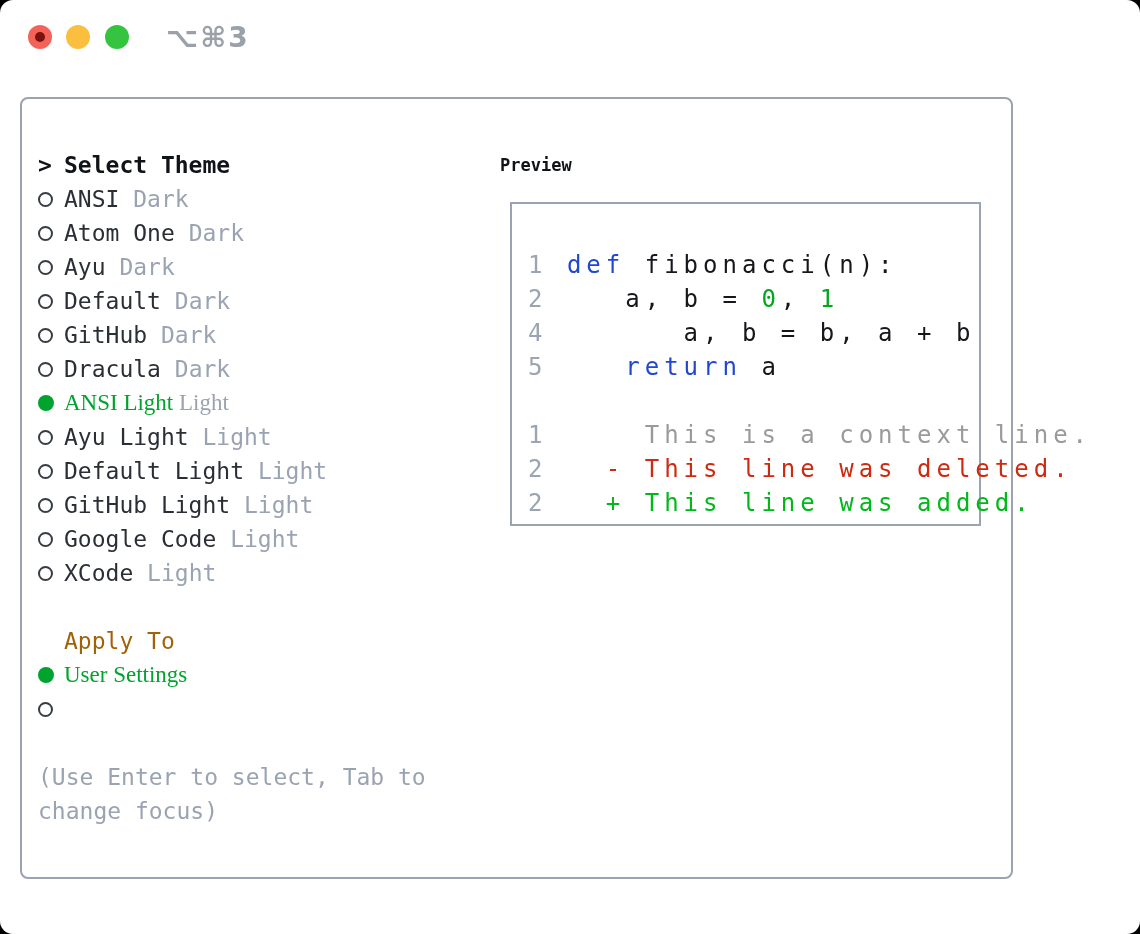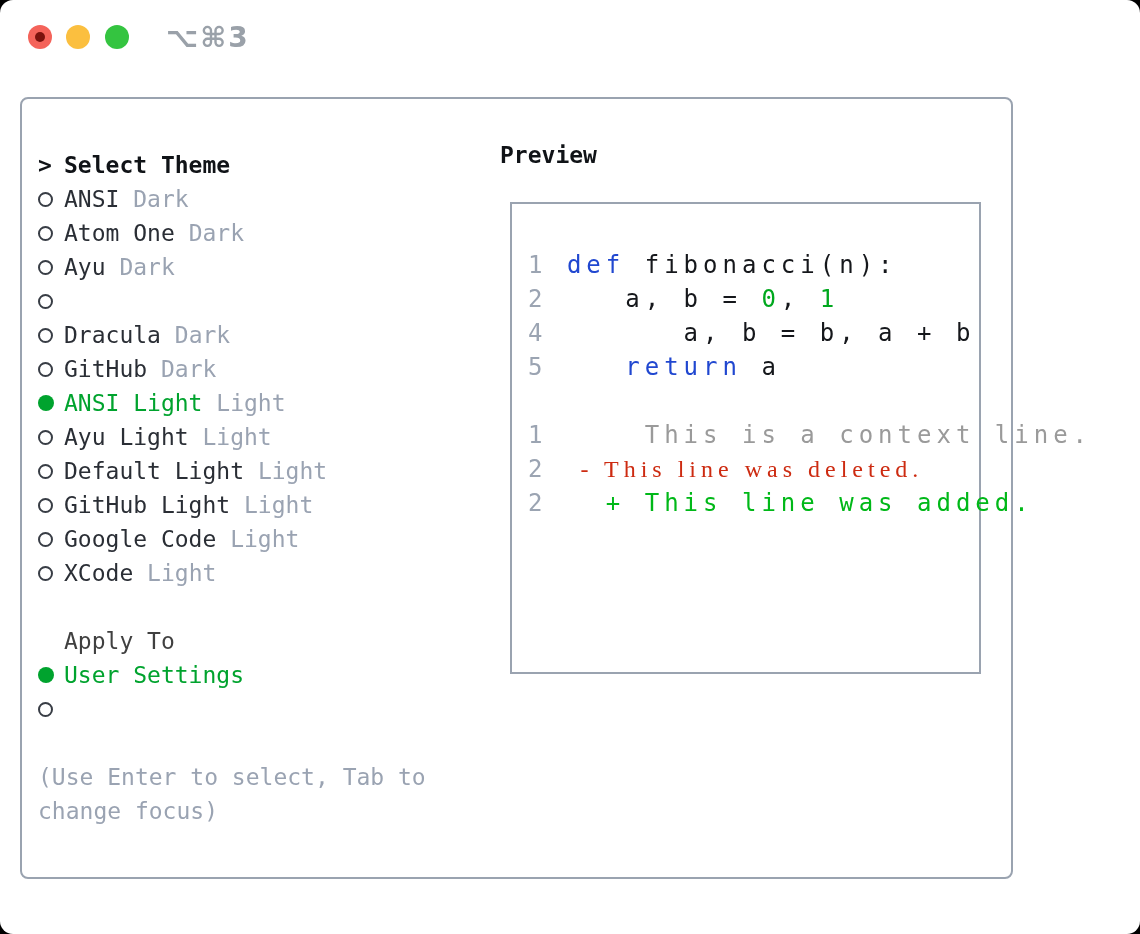--- a/index.html
+++ b/index.html
@@ -23,42 +23,42 @@
   
   .main-box{position:absolute;left:20px;top:97px;width:989px;height:778px;
             border:2px solid var(--c-border,#9aa3b0);border-radius:8px;background:#fff;}
 
   
   .left-col{position:absolute;left:16px;top:49px;}
   .row{display:flex;align-items:center;height:34px;font-size:23px;white-space:pre;}
   .ind{width:26px;display:flex;align-items:center;flex:none;}
   .hdr{font-weight:bold;color:#101317;}
   .prefix{font-weight:bold;color:#101317;}
-  .hdr2{color:#404040;}
+  .hdr2{color:#a16207;}
   .circle{width:11px;height:11px;border:2.5px solid #383d45;border-radius:50%;box-sizing:content-box;}
   .circle.sel{width:16px;height:16px;border:none;background:var(--c-green,#00a32e);}
   .label{color:#2a2e35;}
   .label .variant{color:var(--c-muted,#9aa3b2);}
-  .label.sel{color:var(--c-green,#00a32e);}
+  .label.sel{color:var(--c-green,#00a32e);font-family:Liberation Serif, serif;}
   .hint{color:var(--c-muted,#9aa3b2);font-size:23px;line-height:34px;width:430px;}
 
   
-  .preview-title{position:absolute;left:478px;top:39px;height:34px;line-height:34px;
-                 font-size:23px;font-weight:bold;color:#101317;}
-  .preview-box{position:absolute;left:488px;top:103px;width:471px;height:472px;
+  .preview-title{position:absolute;left:478px;top:49px;height:34px;line-height:34px;
+                 font-size:17px;font-weight:bold;color:#101317;}
+  .preview-box{position:absolute;left:488px;top:103px;width:471px;height:324px;
                border:2px solid var(--c-border,#9aa3b0);background:#fff;box-sizing:border-box;}
   #code-block{padding:44px 0 0 16px;}
   .code-row{height:34px;line-height:34px;font-size:24px;letter-spacing:5px;white-space:pre;}
   .seg.lineno{color:#9ba4b2;}
   .seg.keyword{color:var(--c-kw,#2047d0);}
   .seg.builtin{color:var(--c-builtin,#00b5c4);}
   .seg.numlit{color:var(--c-numlit,#00a81e);}
   .seg.plain{color:#15171b;}
   .seg.context{color:#9a9a9a;}
-  .seg.deleted{color:var(--c-deleted,#cd2b11);font-family:Liberation Serif, serif;}
+  .seg.deleted{color:var(--c-deleted,#cd2b11);}
   .seg.added{color:var(--c-added,#00b818);text-align:center;}
 </style>
 </head>
 <body>
 
 <div class="window">
 
   <div class="titlebar">
     <span class="tl red">
         <span class="tl-dot"></span>
@@ -73,23 +73,23 @@
     <div class="left-col">
       <div class="row">
         <span class="ind prefix">&gt;</span>
         <span class="hdr">Select Theme</span>
       </div>
 
       <div id="theme-list">
           <div class="row"><span class="ind"><span class="circle"></span></span><span class="label">ANSI <span class="variant">Dark</span></span></div>
           <div class="row"><span class="ind"><span class="circle"></span></span><span class="label">Atom One <span class="variant">Dark</span></span></div>
           <div class="row"><span class="ind"><span class="circle"></span></span><span class="label">Ayu <span class="variant">Dark</span></span></div>
-          <div class="row"><span class="ind"><span class="circle"></span></span></div>
+          <div class="row"><span class="ind"><span class="circle"></span></span><span class="label">Default <span class="variant">Dark</span></span></div>
+          <div class="row"><span class="ind"><span class="circle"></span></span><span class="label">GitHub <span class="variant">Dark</span></span></div>
           <div class="row"><span class="ind"><span class="circle"></span></span><span class="label">Dracula <span class="variant">Dark</span></span></div>
-          <div class="row"><span class="ind"><span class="circle"></span></span><span class="label">GitHub <span class="variant">Dark</span></span></div>
           <div class="row"><span class="ind"><span class="circle sel"></span></span><span class="label sel">ANSI Light <span class="variant">Light</span></span></div>
           <div class="row"><span class="ind"><span class="circle"></span></span><span class="label">Ayu Light <span class="variant">Light</span></span></div>
           <div class="row"><span class="ind"><span class="circle"></span></span><span class="label">Default Light <span class="variant">Light</span></span></div>
           <div class="row"><span class="ind"><span class="circle"></span></span><span class="label">GitHub Light <span class="variant">Light</span></span></div>
           <div class="row"><span class="ind"><span class="circle"></span></span><span class="label">Google Code <span class="variant">Light</span></span></div>
           <div class="row"><span class="ind"><span class="circle"></span></span><span class="label">XCode <span class="variant">Light</span></span></div>
         </div>
 
       <div class="row"></div>
 

